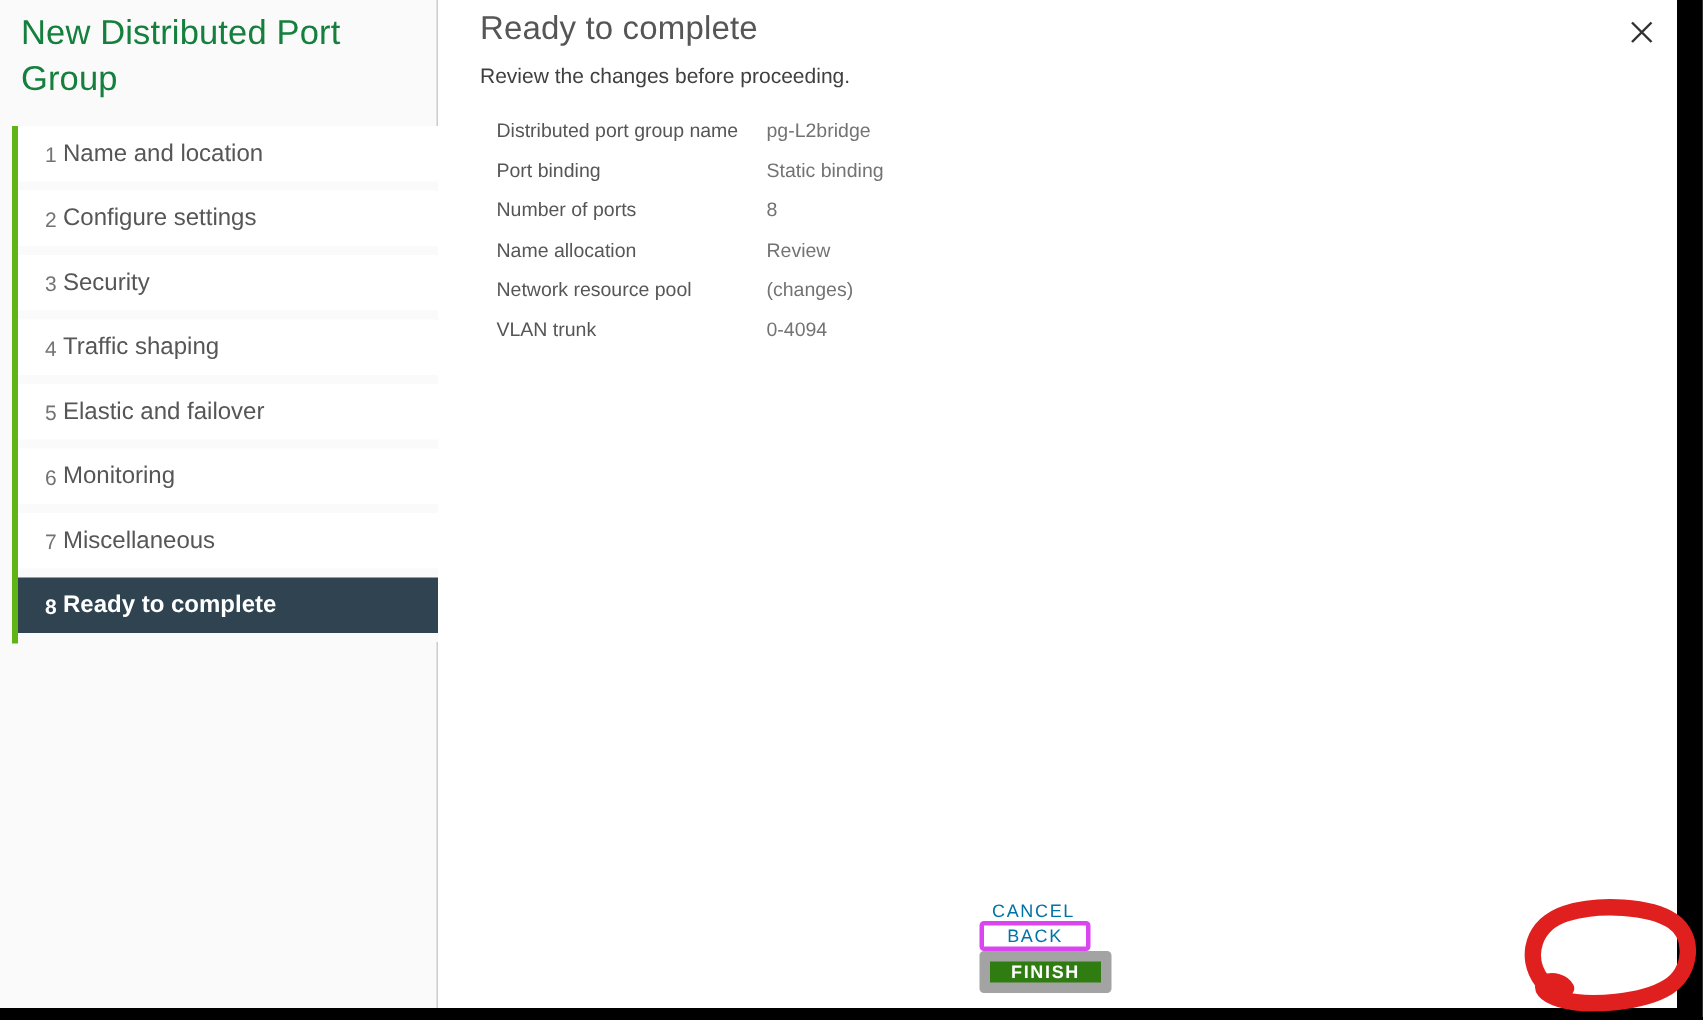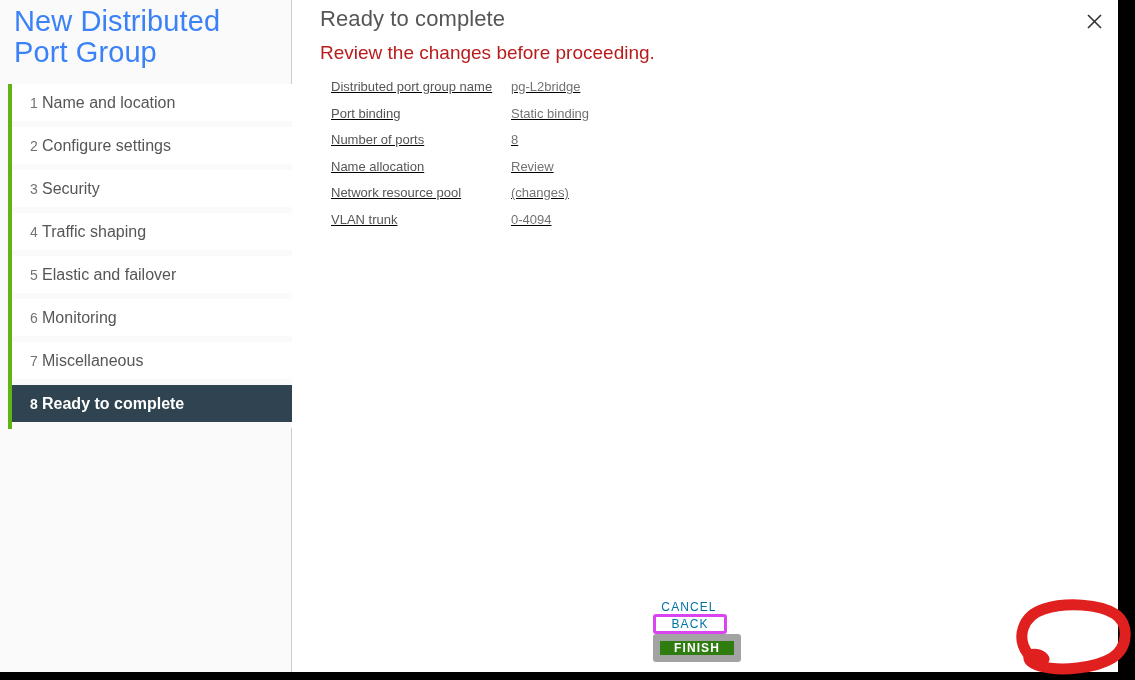--- a/index.html
+++ b/index.html
@@ -37,24 +37,24 @@
     height: 672px;
     background: #fafafa;
     border-right: 1px solid #cccccc;
   }
 
   .wizard-title {
     position: absolute;
     left: 14px;
     top: 6px;
     width: 250px;
-    font-size: 29px;
+    font-size: 23px;
     font-weight: 400;
     line-height: 31px;
-    color: #3b82f6;
+    color: #15803d;
     letter-spacing: 0.1px;
   }
 
   .nav-list {
     position: absolute;
     left: 0;
     top: 84px;
     width: 292px;
   }
 
@@ -119,36 +119,35 @@
     font-size: 22px;
     font-weight: 400;
     color: #565656;
     letter-spacing: 0.1px;
   }
 
   .page-sub {
     position: absolute;
     left: 28px;
     top: 42px;
-    font-size: 19px;
-    color: #b91c1c;
+    font-size: 14px;
+    color: #404040;
   }
 
   .summary {
     position: absolute;
     left: 39px;
     top: 80px;
     width: 520px;
   }
 
   .sum-row {
     display: flex;
     margin-bottom: 12px;
     align-items: flex-start;
-    text-decoration: underline;
   }
 
   .sum-label {
     width: 180px;
     font-size: 13px;
     line-height: 14.5px;
     color: #565656;
     padding-right: 8px;
   }
 

